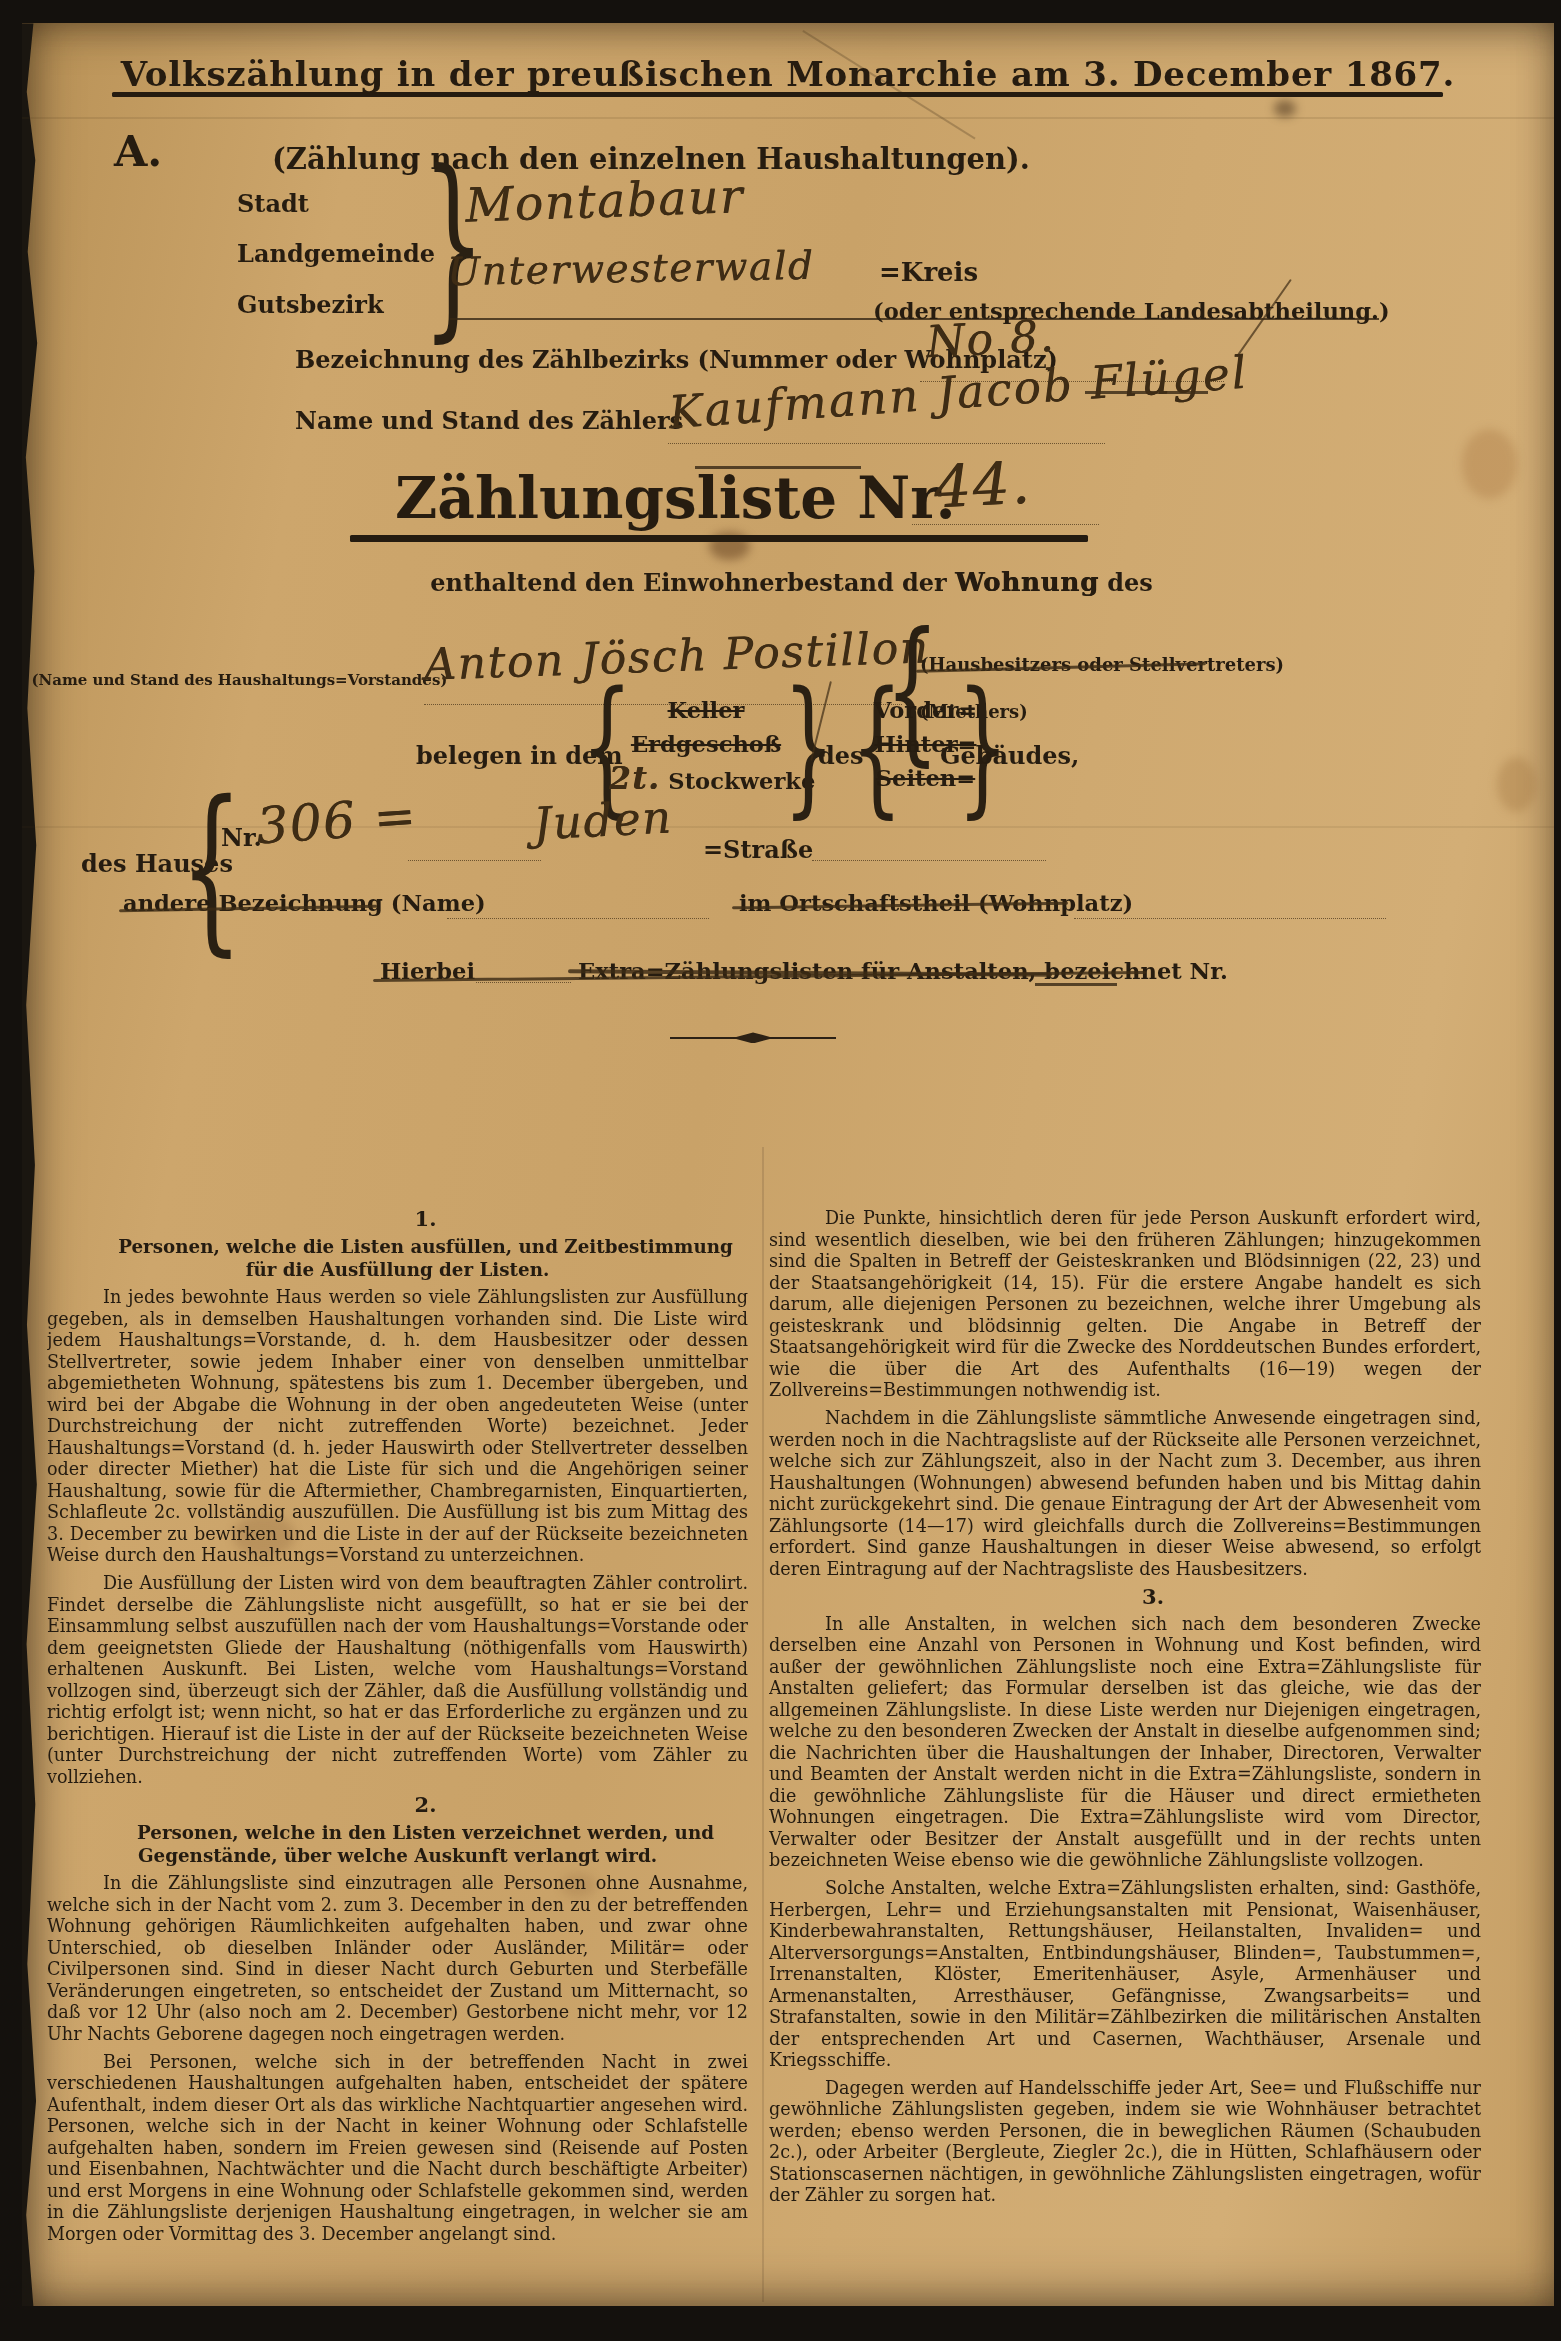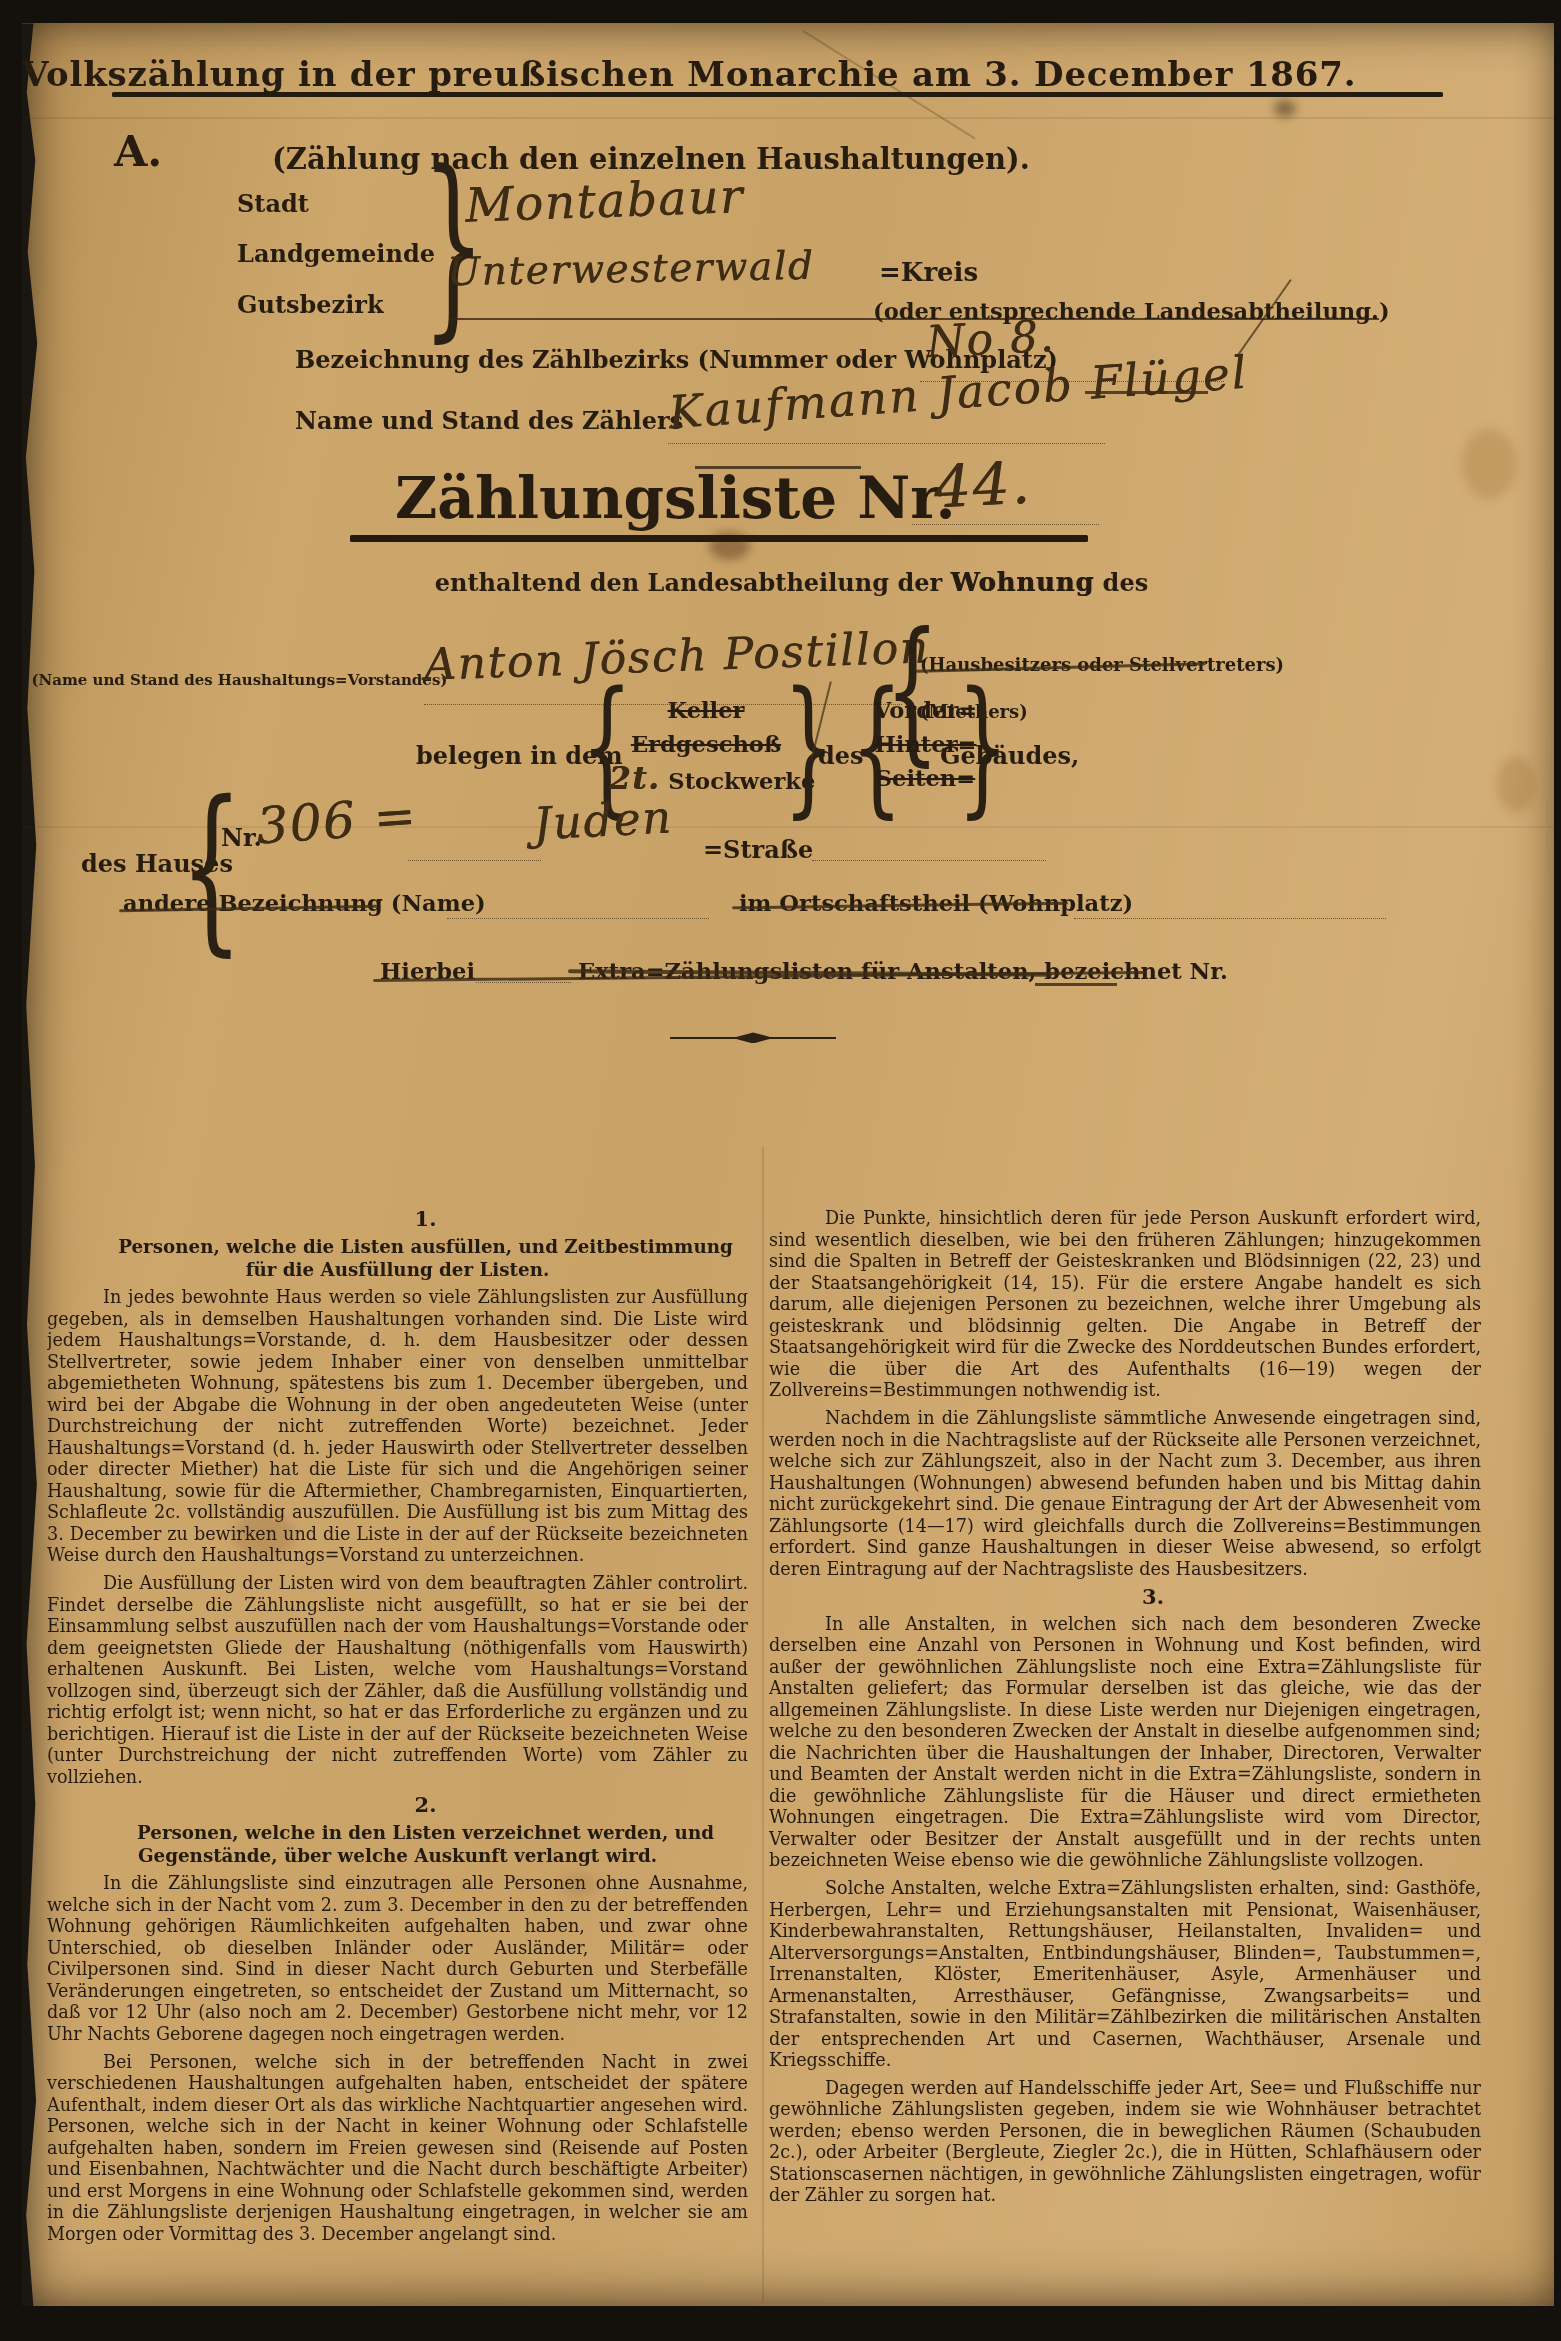--- a/index.html
+++ b/index.html
@@ -50,21 +50,21 @@
   <div class="crease-h" style="top:803px;opacity:.45"></div>
   <div class="crease-v" style="left:740px;top:1124px;height:1155px"></div>
   <div class="crease-d" style="left:781px;top:6.2px;width:203px"></div>
   <div class="stain" style="left:687px;top:509px;width:41px;height:28px;background:rgba(96,60,28,.5)"></div>
   <div class="stain" style="left:1252px;top:77px;width:22px;height:17px;background:rgba(60,40,20,.5)"></div>
   <div class="stain" style="left:1440px;top:406px;width:55px;height:70px;background:rgba(150,95,42,.25)"></div>
   <div class="stain" style="left:1475px;top:734px;width:39px;height:55px;background:rgba(140,90,40,.25)"></div>
   <div class="stain" style="left:211px;top:1491px;width:62px;height:43px;background:rgba(110,70,35,.2)"></div>
   <div class="stain" style="left:539px;top:1850px;width:35px;height:25px;background:rgba(110,70,35,.15)"></div>
 
-  <div class="abs ink" style="left:0;width:1532px;top:31px;text-align:left;font-size:34px;letter-spacing:0.8px">Volkszählung in der preußischen Monarchie am 3. December 1867.</div>
+  <div class="abs ink" style="left:0;width:1532px;top:31px;text-align:center;font-size:34px;letter-spacing:0.8px">Volkszählung in der preußischen Monarchie am 3. December 1867.</div>
   <div class="rule" style="left:90px;top:69px;width:1331px;height:4.7px"></div>
 
   <div class="abs ink" style="left:92px;top:103px;font-size:43px">A.</div>
   <div class="abs ink" style="left:219px;width:820px;top:119px;text-align:center;font-size:29px">(Zählung nach den einzelnen Haushaltungen).</div>
 
   <div class="abs ink" style="left:215px;top:166px;font-size:24px">Stadt</div>
   <div class="abs ink" style="left:215px;top:216px;font-size:24px">Landgemeinde</div>
   <div class="abs ink" style="left:215px;top:267px;font-size:24px">Gutsbezirk</div>
   <div class="brace" style="left:400px;top:139px;font-size:199px;line-height:164px;transform:scaleX(.5)">}</div>
   <div class="hand" style="left:443px;top:150px;font-size:47px;transform:rotate(-2deg)">Montabaur</div>
@@ -83,21 +83,21 @@
   <div class="hand" style="left:646px;top:343px;font-size:45px;letter-spacing:2.3px;transform:rotate(-4deg)">Kaufmann Jacob Flügel</div>
   <div class="dotline" style="left:646px;top:420px;width:437px"></div>
   <div class="line" style="left:673px;top:443px;width:166px;height:2.3px"></div>
 
   <div class="abs ink" style="left:373px;top:441px;font-size:58px">Zählungsliste Nr.</div>
   <div class="hand" style="left:912px;top:428px;font-size:58px;transform:rotate(-3deg)">44.</div>
   <div class="dotline" style="left:890px;top:501px;width:187px"></div>
   <div class="rule" style="left:328px;top:512px;width:738px;height:7px"></div>
 
   <div class="abs ink" style="left:297px;width:945px;top:544px;text-align:center;font-size:24px">
-    <span>enthaltend den Landesabtheilung der </span><span style="font-size:26px;letter-spacing:0.8px;text-shadow:0.6px 0 0 currentColor">Wohnung</span><span> des</span>
+    <span>enthaltend den Einwohnerbestand der </span><span style="font-size:26px;letter-spacing:0.8px;text-shadow:0.6px 0 0 currentColor">Wohnung</span><span> des</span>
   </div>
 
   <div class="abs ink" style="left:9.4px;top:648px;font-size:15px">(Name und Stand des Haushaltungs=Vorstandes)</div>
   <div class="hand" style="left:402px;top:607px;font-size:44px;transform:rotate(-2deg)">Anton Jösch Postillon</div>
   <div class="dotline" style="left:402px;top:681px;width:478px"></div>
   <div class="brace" style="left:863px;top:603px;font-size:156px;line-height:129px;transform:scaleX(.55)">{</div>
   <div class="abs ink" style="left:898px;top:631px;font-size:18px">(Hausbesitzers oder Stellvertreters)</div>
   <div class="pen" style="left:894px;top:643px;width:290px;transform:rotate(-1.5deg)"></div>
   <div class="abs ink" style="left:898px;top:678px;font-size:18px">(Miethers)</div>
 

